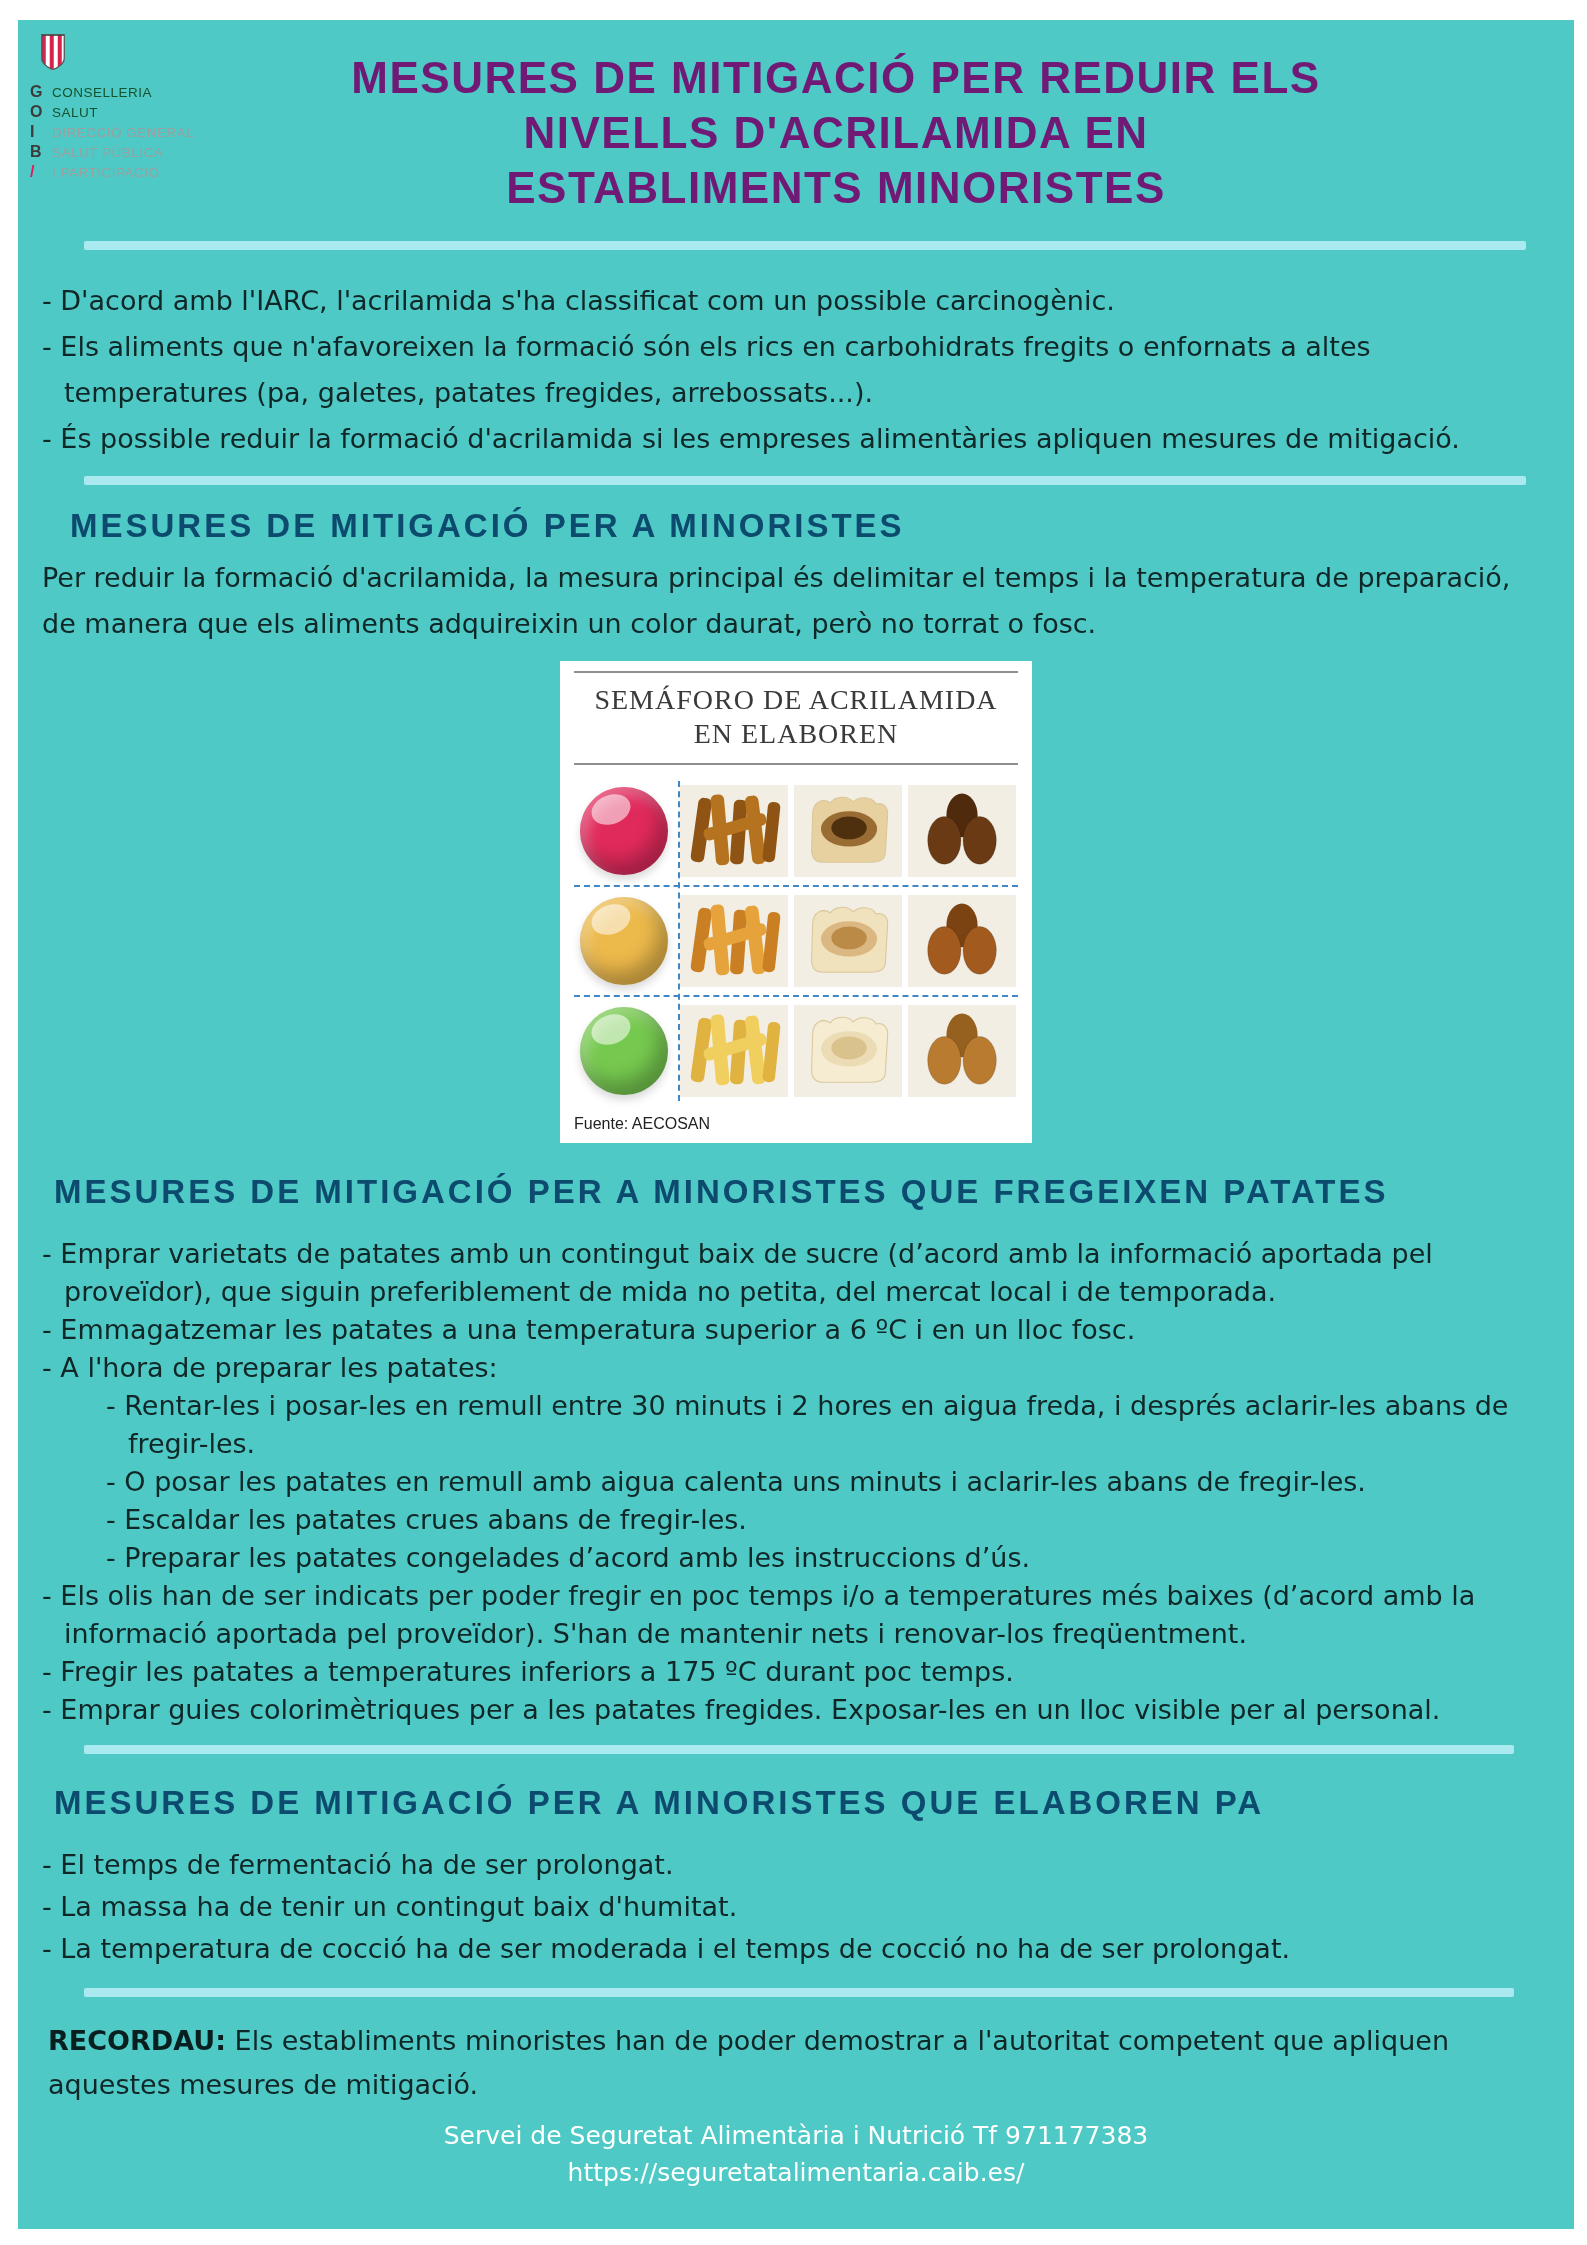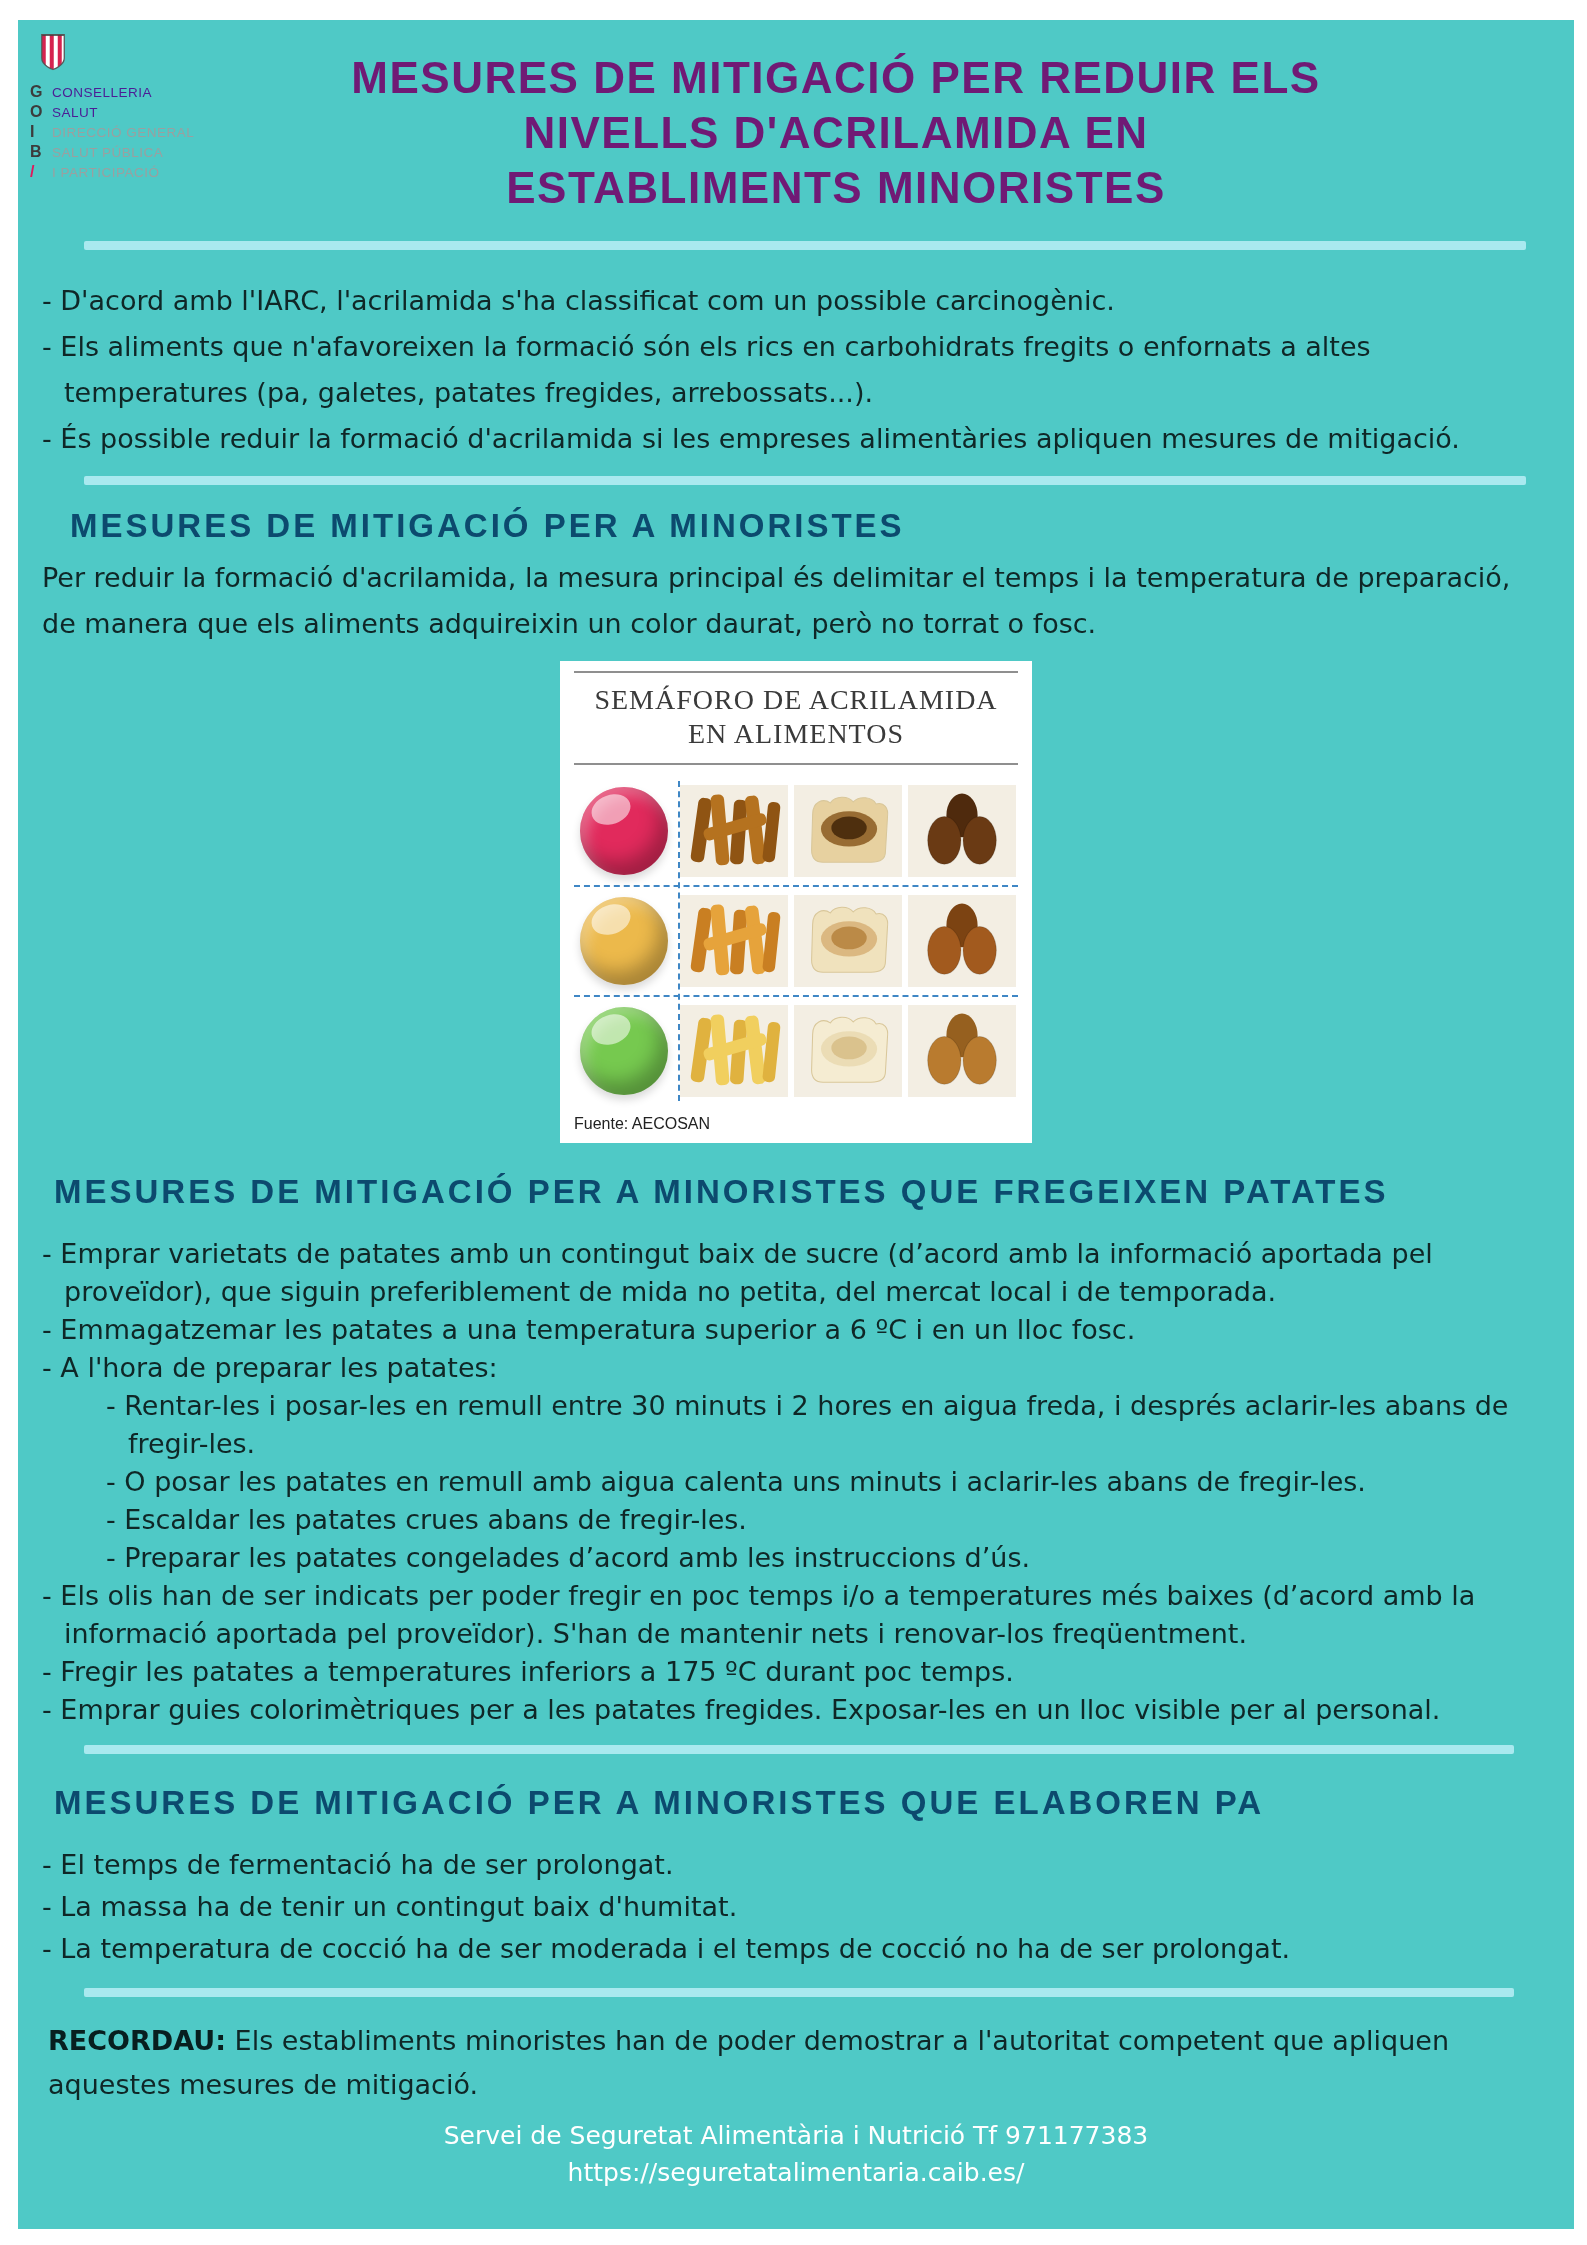--- a/index.html
+++ b/index.html
@@ -7,21 +7,21 @@
         font-family:"DejaVu Sans",sans-serif;}
   #panel{position:absolute;left:18px;top:20px;right:13px;bottom:16px;background:#4fc9c6;overflow:hidden;}
 
   
   .logo{position:absolute;left:12px;top:12px;width:230px;}
   .shield{display:block;margin-left:8px;margin-bottom:10px;}
   .logo-row{display:flex;align-items:baseline;line-height:19px;}
   .logo-letter{width:22px;font-family:"Liberation Sans",sans-serif;font-weight:700;
                font-size:16px;color:#3c3c3c;}
   .logo-label{font-family:"Liberation Sans",sans-serif;font-size:13.5px;letter-spacing:.5px;}
-  .tone-dark .logo-label{color:#4c1d95;text-align:right;}
+  .tone-dark .logo-label{color:#14532d;text-align:right;}
   .tone-light .logo-label{color:#9aa0a0;}
   .slash{color:#e0195c;font-weight:700;}
 
   
   .title{margin:30px 120px 0 200px;text-align:center;font-family:"Liberation Sans",sans-serif;
          font-weight:700;font-size:44px;line-height:55px;letter-spacing:1.5px;color:#701a75;}
 
   
   .divider{height:9px;background:#a9e9ef;border-radius:2px;margin:0 48px 0 66px;}
   .div1{margin-top:26px;}
@@ -138,21 +138,21 @@
     </div>
 
     <div class="divider div2" style="background: rgb(169, 233, 239);"></div>
 
     <h2 class="sec-heading h-min">MESURES DE MITIGACIÓ PER A MINORISTES</h2>
     <p class="body-text para">Per reduir la formació d'acrilamida, la mesura principal és delimitar el temps i la temperatura de preparació, de manera que els aliments adquireixin un color daurat, però no torrat o fosc.</p>
 
     <div class="sem-card">
       <div class="sem-title">
         <div>SEMÁFORO DE ACRILAMIDA</div>
-        <div>EN ALIMENTOS</div>
+        <div>EN ELABOREN</div>
       </div>
       <div class="sem-grid">
         <div class="sem-vline"></div>
 
         <div class="sem-row row-red">
           <div class="ball-cell">
               <div class="light" style="background: rgb(225, 42, 92);"></div>
             </div>
           <div class="food-cell">
             <svg viewBox="0 0 100 80">

